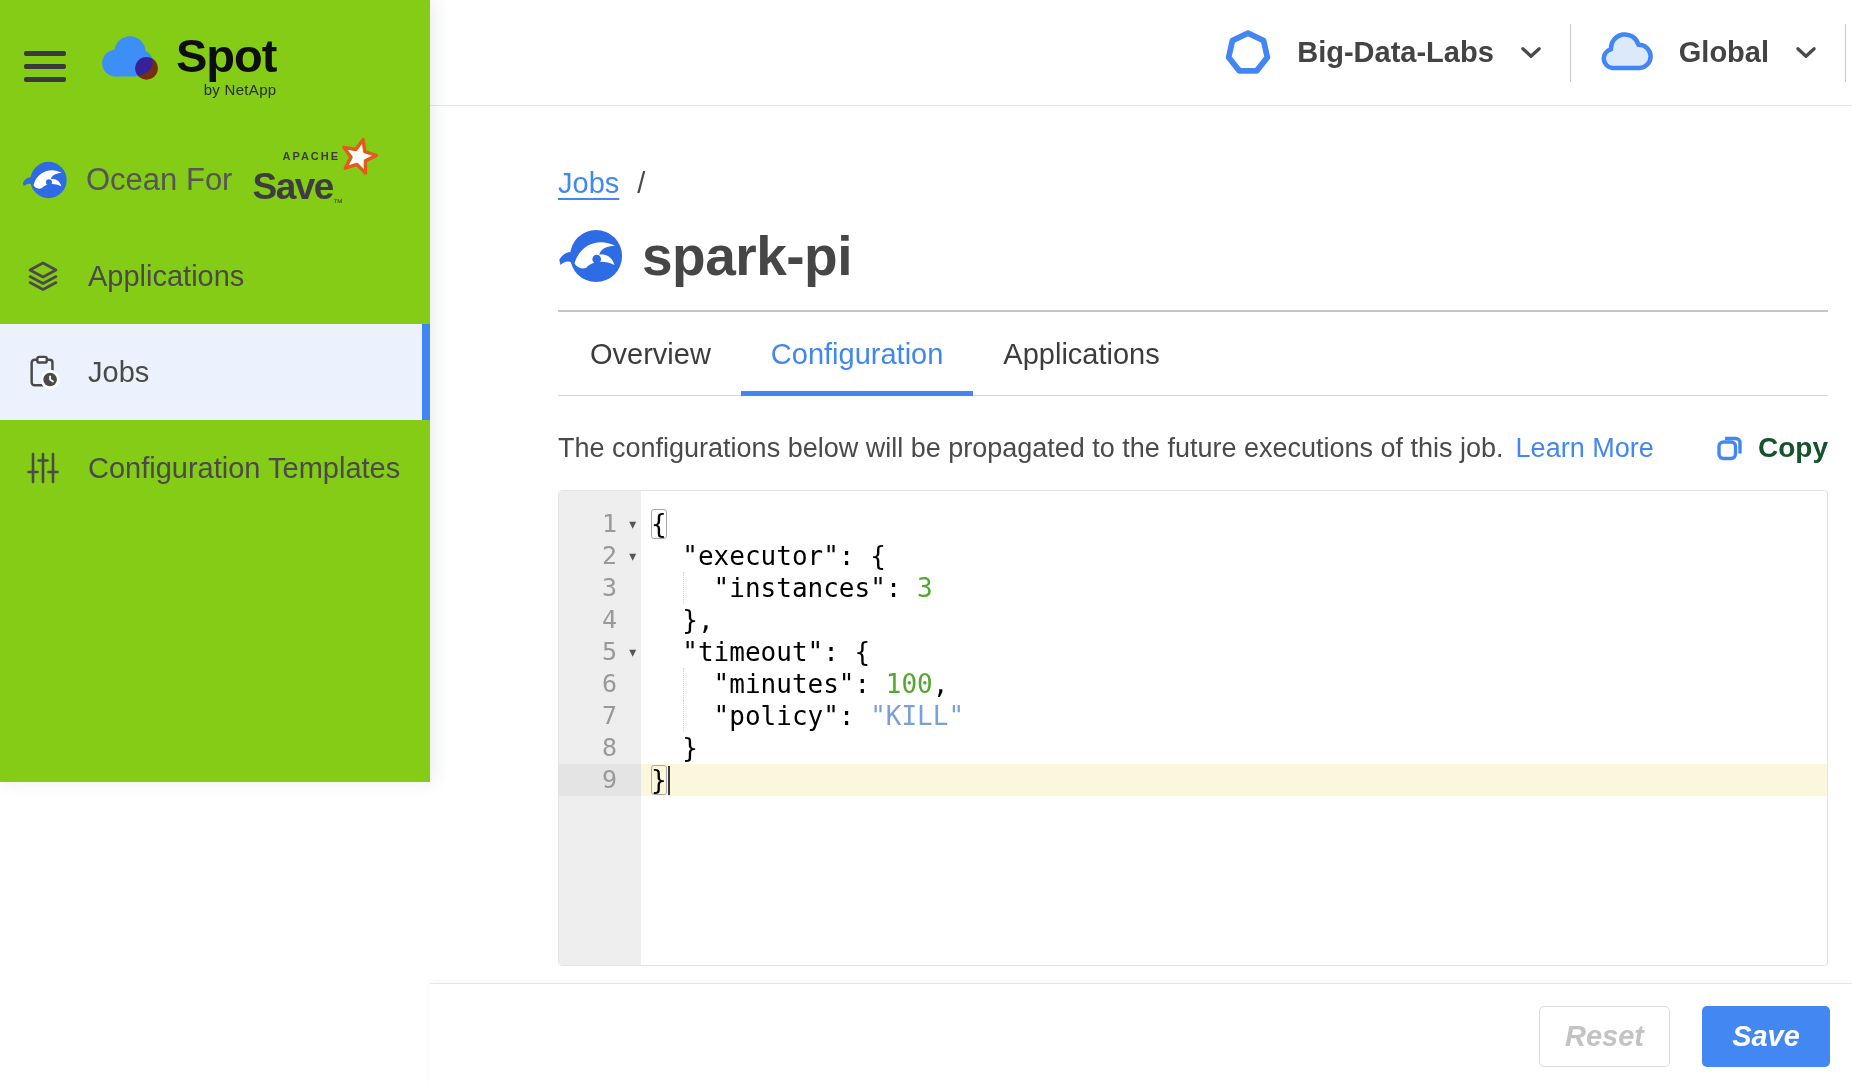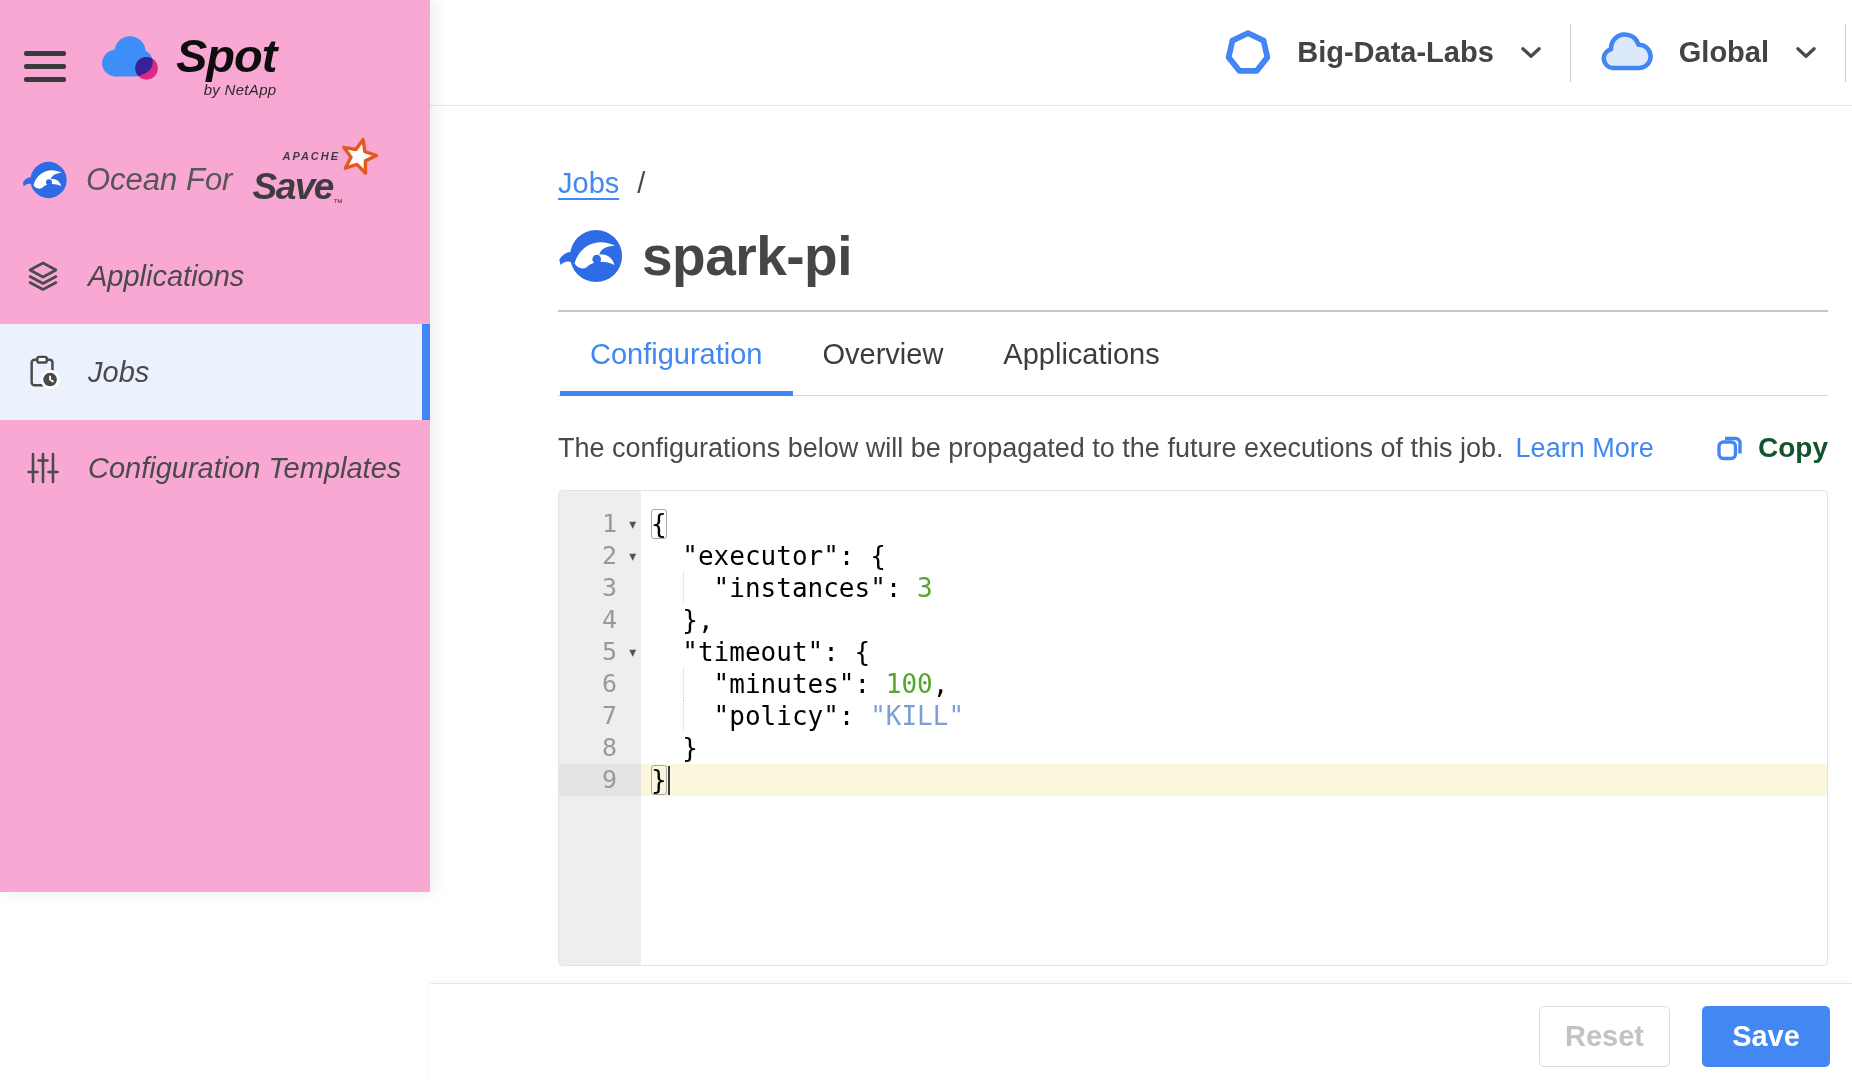--- a/index.html
+++ b/index.html
@@ -3,22 +3,22 @@
 <meta charset="utf-8">
 <style>
   html,body{margin:0;padding:0;}
   body{
     width:1852px;height:1088px;position:relative;overflow:hidden;
     background:#fff;font-family:"Liberation Sans",sans-serif;color:#4a4a4a;
     -webkit-font-smoothing:antialiased;
   }
   
   .sidebar{
-    position:absolute;left:0;top:0;width:430px;height:892px;background:#f9a8d4;
-    box-shadow:4px 0 16px rgba(60,64,67,.10);z-index:5;font-style:italic;
+    position:absolute;left:0;top:0;width:430px;height:782px;background:#84cc16;
+    box-shadow:4px 0 16px rgba(60,64,67,.10);z-index:5;
   }
   .side-top{display:flex;align-items:center;padding:34px 0 0 24px;gap:32px;}
   .burger{display:flex;flex-direction:column;gap:8px;cursor:pointer;}
   .burger span{display:block;width:42px;height:5px;background:#3a3a3a;border-radius:2px;}
   .spot-logo{display:flex;align-items:flex-start;gap:14px;}
   .spot-txt{display:flex;flex-direction:column;align-items:flex-end;}
   .spot-name{font-size:47px;font-weight:700;color:#0e0e0e;letter-spacing:-1px;line-height:44px;}
   .spot-by{font-size:15px;color:#2b2b2b;margin-top:3px;letter-spacing:.3px;}
   .brand-row{display:flex;align-items:center;gap:18px;padding-left:22px;margin-top:54px;}
   .brand-prefix{font-size:31px;color:#565656;}
@@ -82,21 +82,21 @@
   .tk-num{color:#55A630;}
   .tk-str{color:#7AA0D8;}
   .tk-match{outline:1px solid #a8a8a8;outline-offset:-1px;border-radius:3px;}
   .cm-cursor{display:inline-block;width:2.5px;height:29px;background:#3a3a3a;vertical-align:bottom;margin-bottom:1px;margin-left:1px;}
   
   .footer{
     position:absolute;left:430px;right:0;bottom:0;height:105px;background:#fff;
     border-top:1px solid #e7e7e7;box-shadow:0 -3px 8px rgba(0,0,0,.03);
     display:flex;align-items:center;justify-content:flex-end;gap:32px;padding-right:22px;box-sizing:border-box;
   }
-  .btn{height:61px;border-radius:5px;font-size:29px;font-weight:700;display:flex;align-items:center;justify-content:center;cursor:pointer;box-sizing:border-box;}
+  .btn{height:61px;border-radius:5px;font-size:29px;font-weight:700;display:flex;align-items:center;justify-content:center;cursor:pointer;box-sizing:border-box;font-style:italic;}
   .btn-reset{width:131px;background:#fff;border:1px solid #dcdcdc;color:#c3c3c3;}
   .btn-save{width:128px;background:#4287F2;border:none;color:#fff;}
 </style>
 </head>
 <body>
 
 <div class="sidebar">
   <div class="side-top">
     <div class="burger">
         <span></span>
@@ -205,22 +205,22 @@
       <circle cx="30" cy="22" r="20.5" fill="#2D6CE5"></circle>
       <path d="M13 28 C17 13 32 7 45 14 C38 14 33.5 17 32.5 21 C39 20 43 24 44.5 29 C36 25 27 26 22.5 31 C18.5 33 15 31 13 28 Z" fill="#fff"></path>
       <circle cx="30.5" cy="24.5" r="3.4" fill="#2D6CE5"></circle>
     </svg>
     <span class="page-title">spark-pi</span>
   </div>
 
   <div class="title-div"></div>
 
   <div class="tabs">
+    <div class="tab">Overview</div>
     <div class="tab active">Configuration</div>
-    <div class="tab">Overview</div>
     <div class="tab">Applications</div>
   </div>
 
   <div class="desc-row">
     <span>The configurations below will be propagated to the future executions of this job.</span>
     <span class="learn-more">Learn More</span>
     <span class="desc-spacer"></span>
     <span class="copy-btn">
       <svg width="32" height="32" viewBox="0 0 32 32" fill="none" stroke="#4287F2" stroke-width="3.4" stroke-linejoin="round">
         <path d="M11 6.5 h10.5 a4.5 4.5 0 0 1 4.5 4.5 V21.5"></path>

